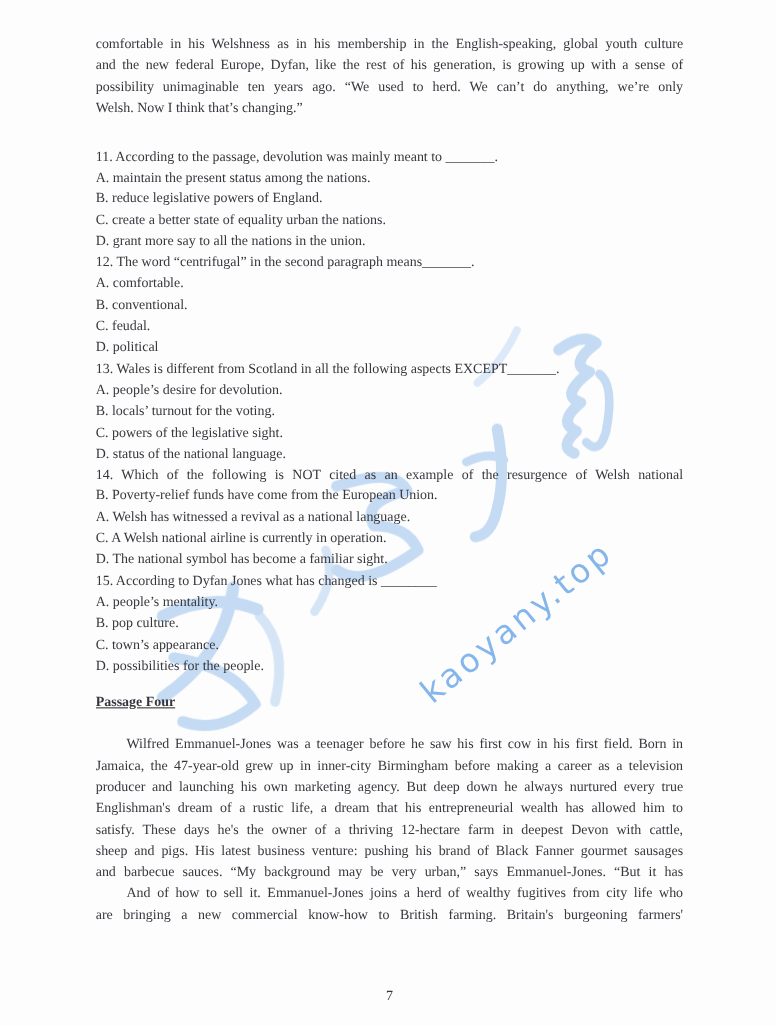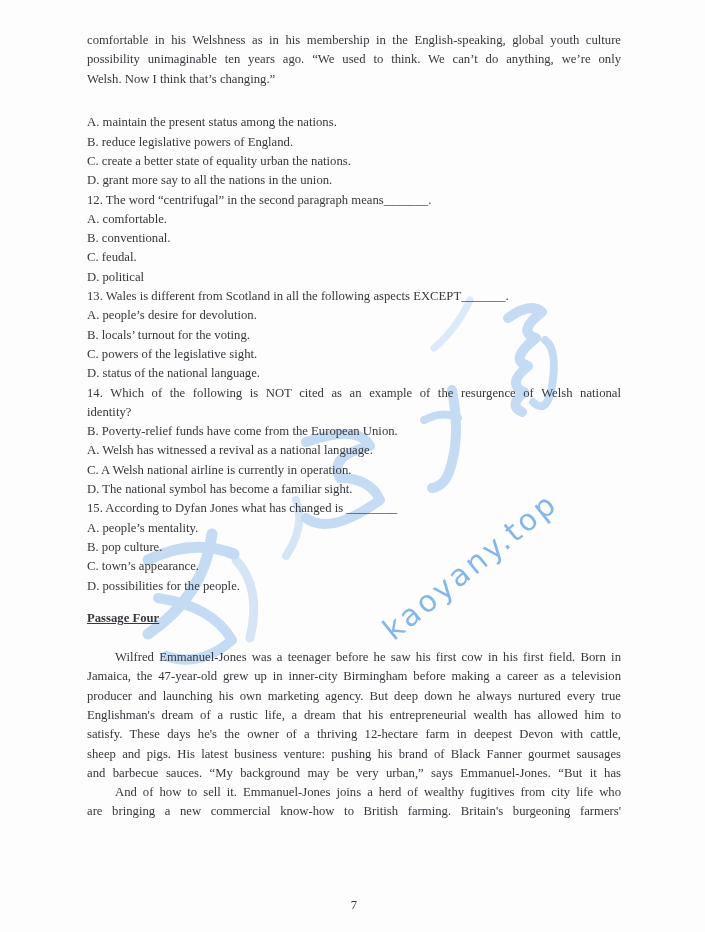--- a/index.html
+++ b/index.html
@@ -74,25 +74,27 @@
         <path d="M158,598 q54,8 74,42 q-32,28 -66,16" stroke-width="10"></path>
         <path d="M236,560 q26,28 14,78" stroke-width="9" opacity="0.7"></path>
       </g>
     </svg>
     <div class="site-watermark">kaoyany.top</div>
   </div>
 
   <div class="content">
     <div class="para">
         <div class="line just">comfortable in his Welshness as in his membership in the English-speaking, global youth culture</div>
-        <div class="line just">possibility unimaginable ten years ago. “We used to think. We can’t do anything, we’re only</div>
+        <div class="line just">and the new federal Europe, Dyfan, like the rest of his generation, is growing up with a sense of</div>
+        <div class="line just">possibility unimaginable ten years ago. “We used to herd. We can’t do anything, we’re only</div>
         <div class="line">Welsh. Now I think that’s changing.”</div>
       </div>
     <div class="questions">
         <div>
+          <div class="line">11. According to the passage, devolution was mainly meant to _______.</div>
           <div class="line">A. maintain the present status among the nations.</div>
           <div class="line">B. reduce legislative powers of England.</div>
           <div class="line">C. create a better state of equality urban the nations.</div>
           <div class="line">D. grant more say to all the nations in the union.</div>
         </div>
         <div>
           <div class="line">12. The word “centrifugal” in the second paragraph means_______.</div>
           <div class="line">A. comfortable.</div>
           <div class="line">B. conventional.</div>
           <div class="line">C. feudal.</div>
@@ -100,21 +102,20 @@
         </div>
         <div>
           <div class="line">13. Wales is different from Scotland in all the following aspects EXCEPT_______.</div>
           <div class="line">A. people’s desire for devolution.</div>
           <div class="line">B. locals’ turnout for the voting.</div>
           <div class="line">C. powers of the legislative sight.</div>
           <div class="line">D. status of the national language.</div>
         </div>
         <div>
           <div class="line just">14. Which of the following is NOT cited as an example of the resurgence of Welsh national</div>
-          <div class="line">identity?</div>
           <div class="line">B. Poverty-relief funds have come from the European Union.</div>
           <div class="line">A. Welsh has witnessed a revival as a national language.</div>
           <div class="line">C. A Welsh national airline is currently in operation.</div>
           <div class="line">D. The national symbol has become a familiar sight.</div>
         </div>
         <div>
           <div class="line">15. According to Dyfan Jones what has changed is ________</div>
           <div class="line">A. people’s mentality.</div>
           <div class="line">B. pop culture.</div>
           <div class="line">C. town’s appearance.</div>

